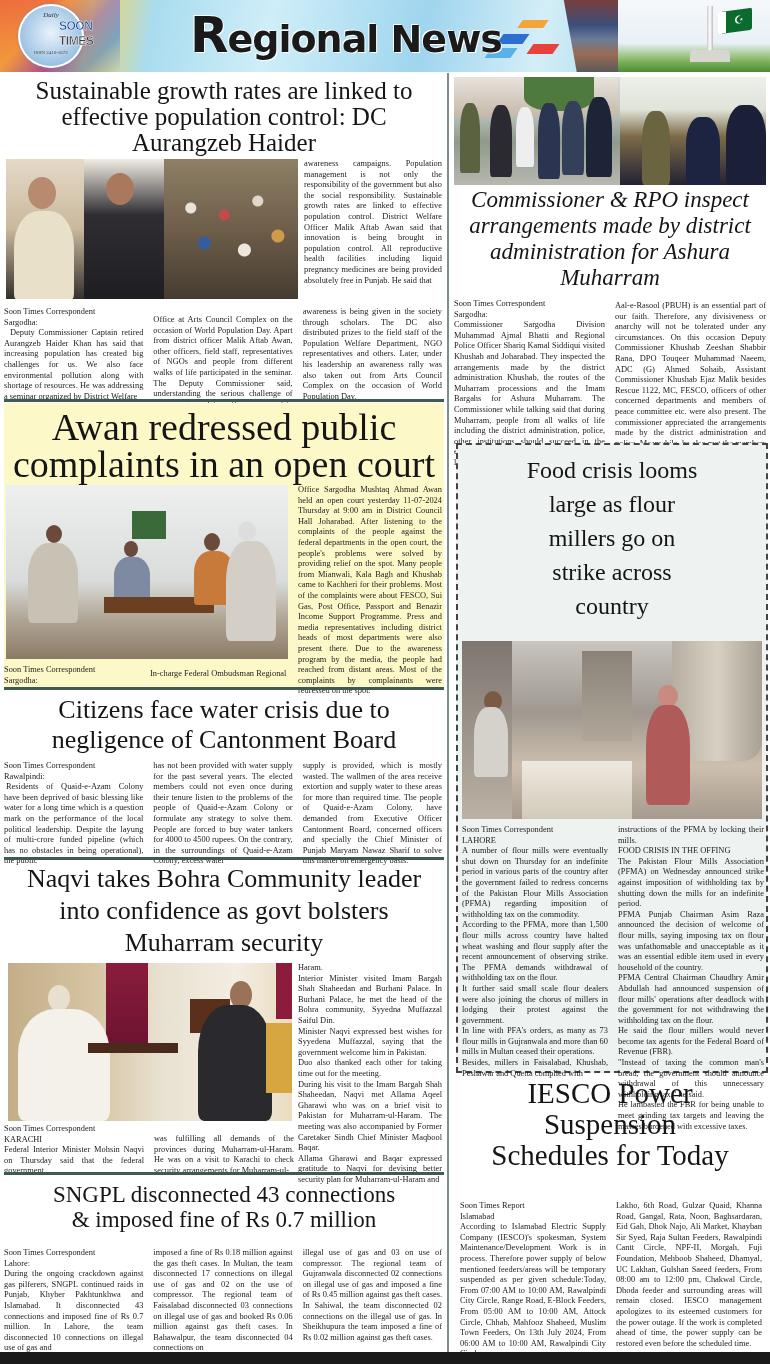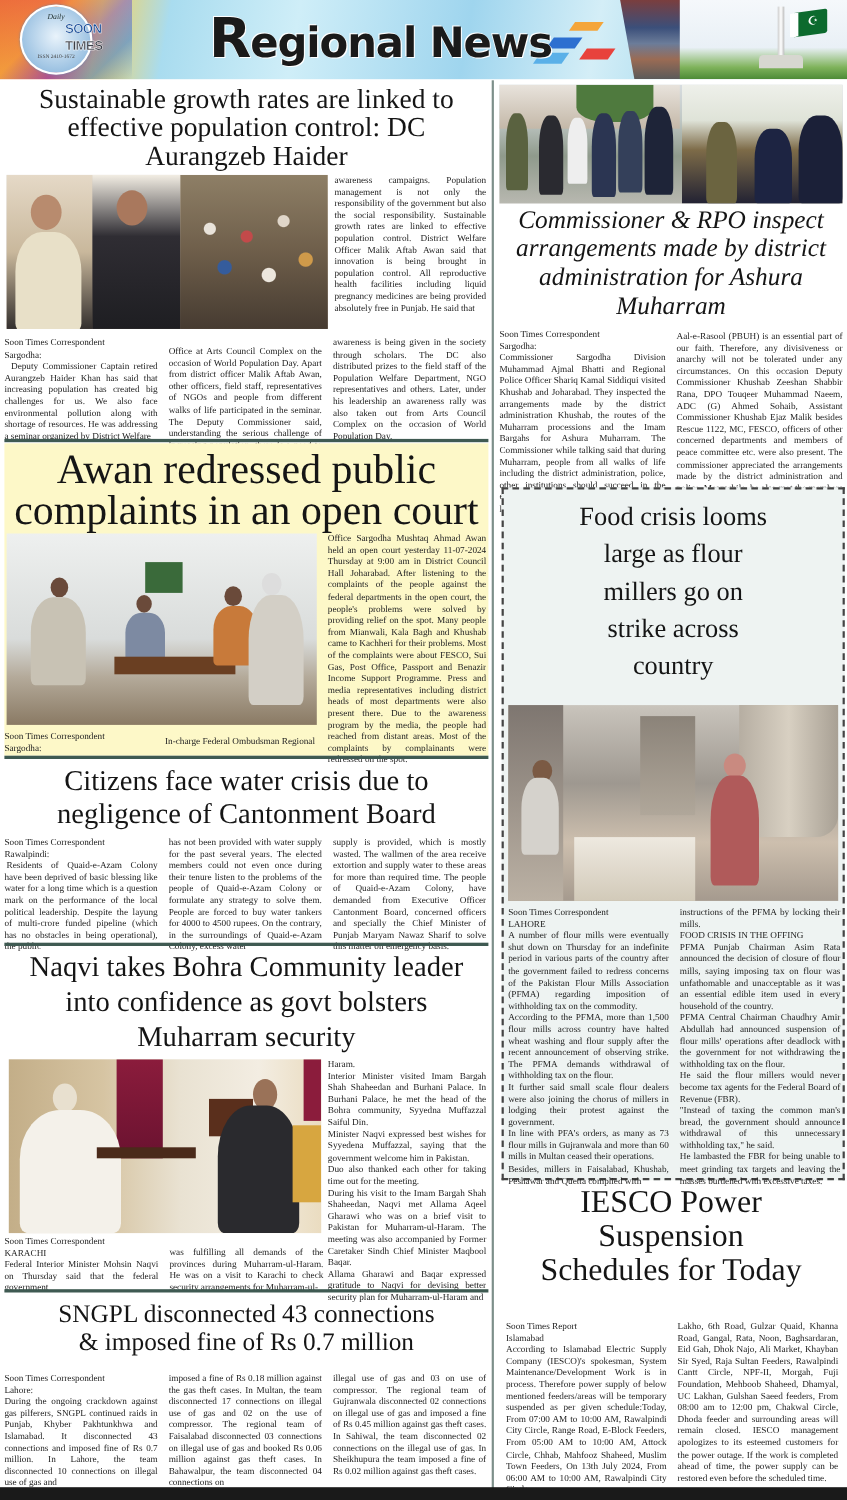--- a/index.html
+++ b/index.html
@@ -270,21 +270,22 @@
         <div class="byline">LAHORE</div>
         <p>A number of flour mills were eventually shut down on Thursday for an indefinite period in various parts of the country after the government failed to redress concerns of the Pakistan Flour Mills Association (PFMA) regarding imposition of withholding tax on the commodity.</p>
         <p>According to the PFMA, more than 1,500 flour mills across country have halted wheat washing and flour supply after the recent announcement of observing strike. The PFMA demands withdrawal of withholding tax on the flour.</p>
         <p>It further said small scale flour dealers were also joining the chorus of millers in lodging their protest against the government.</p>
         <p>In line with PFA's orders, as many as 73 flour mills in Gujranwala and more than 60 mills in Multan ceased their operations.</p>
         <p>Besides, millers in Faisalabad, Khushab, Peshawar and Quetta complied with</p>
       </div>
       <div class="c">
         <p>instructions of the PFMA by locking their mills.</p>
         <p>FOOD CRISIS IN THE OFFING</p>
-        <p>PFMA Punjab Chairman Asim Rata announced the decision of closure of flour mills, saying imposing tax on flour was unfathomable and unacceptable as it was an essential edible item used in every household of the country.</p>
+        <p>The Pakistan Flour Mills Association (PFMA) on Wednesday announced strike against imposition of withholding tax by shutting down the mills for an indefinite period.</p>
+        <p>PFMA Punjab Chairman Asim Raza announced the decision of welcome of flour mills, saying imposing tax on flour was unfathomable and unacceptable as it was an essential edible item used in every household of the country.</p>
         <p>PFMA Central Chairman Chaudhry Amir Abdullah had announced suspension of flour mills' operations after deadlock with the government for not withdrawing the withholding tax on the flour.</p>
         <p>He said the flour millers would never become tax agents for the Federal Board of Revenue (FBR).</p>
         <p>"Instead of taxing the common man's bread, the government should announce withdrawal of this unnecessary withholding tax," he said.</p>
         <p>He lambasted the FBR for being unable to meet grinding tax targets and leaving the masses burdened with excessive taxes.</p>
       </div>
     </div>
   </div>
 
   <div class="story" style="top:1004px;height:286px;">
     <h1 class="hl" style="font-size:29px;line-height:31px;padding-top:1px;">

